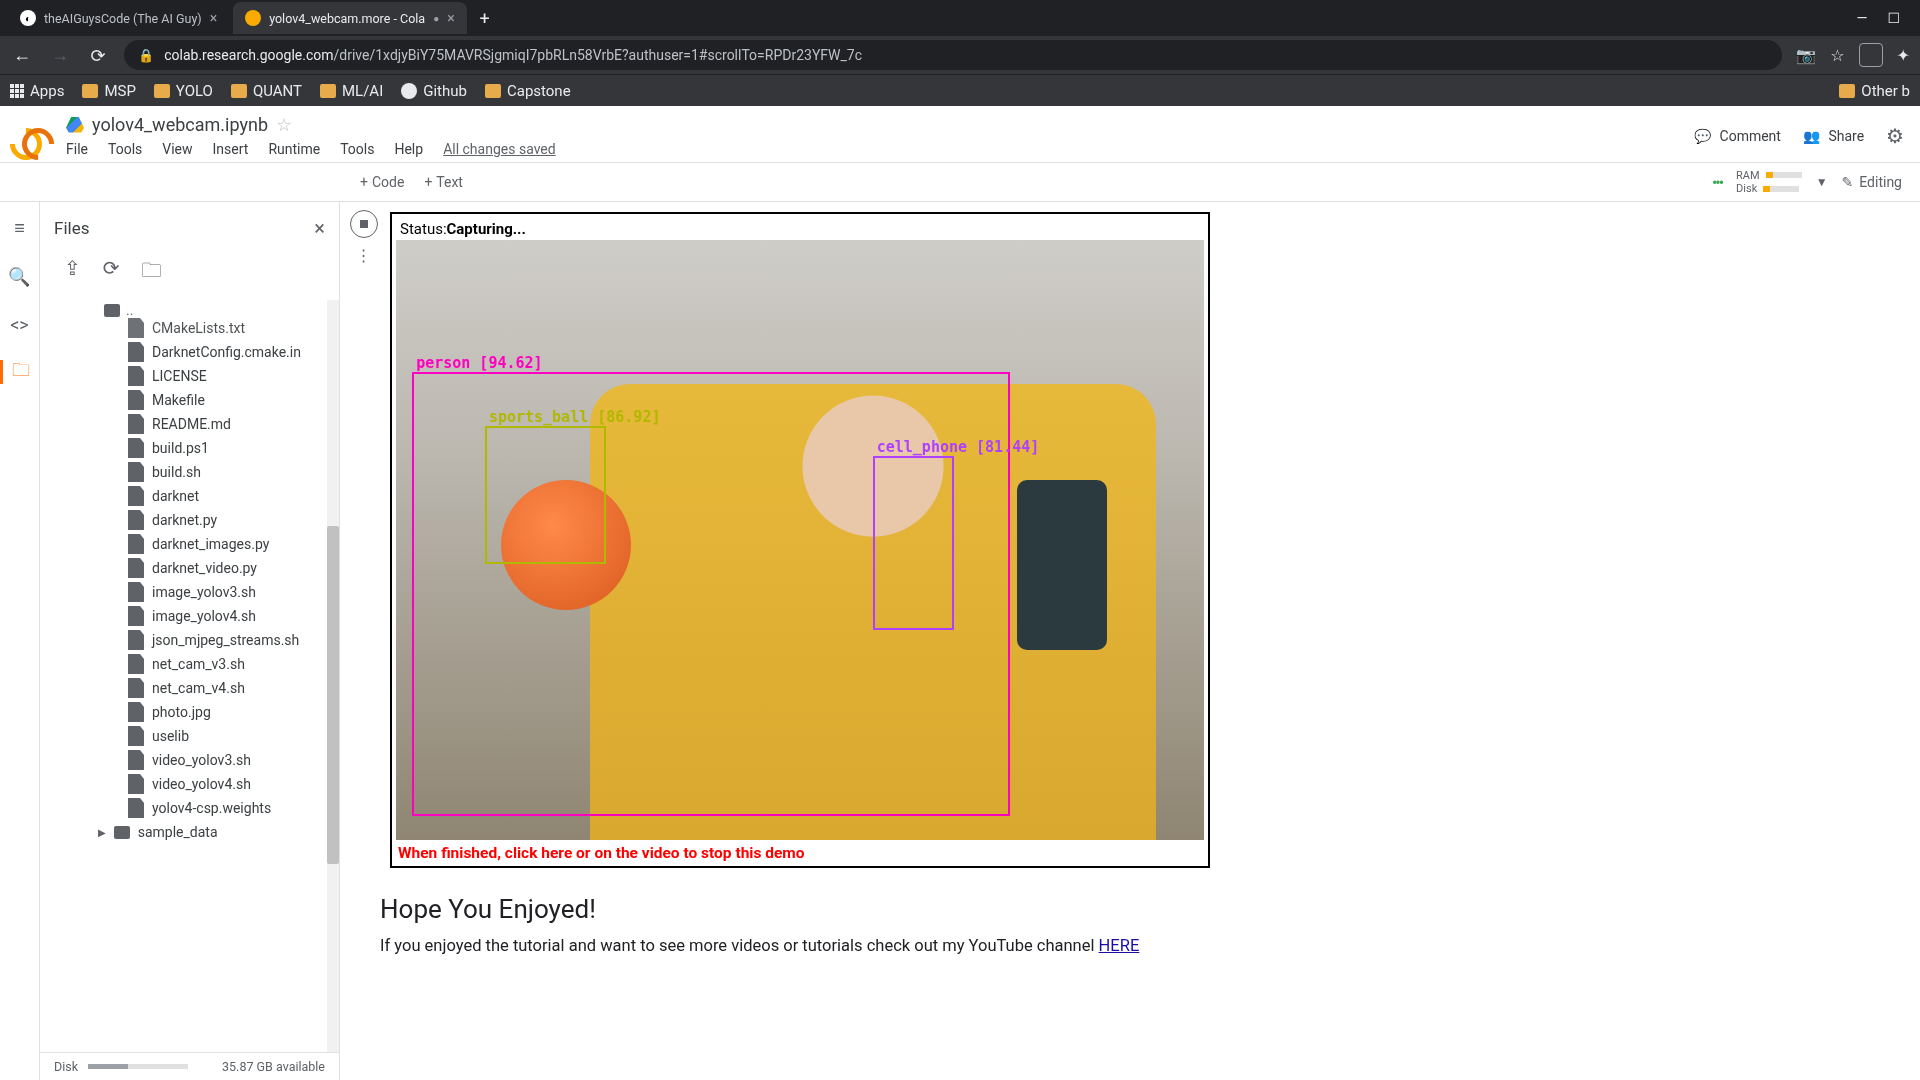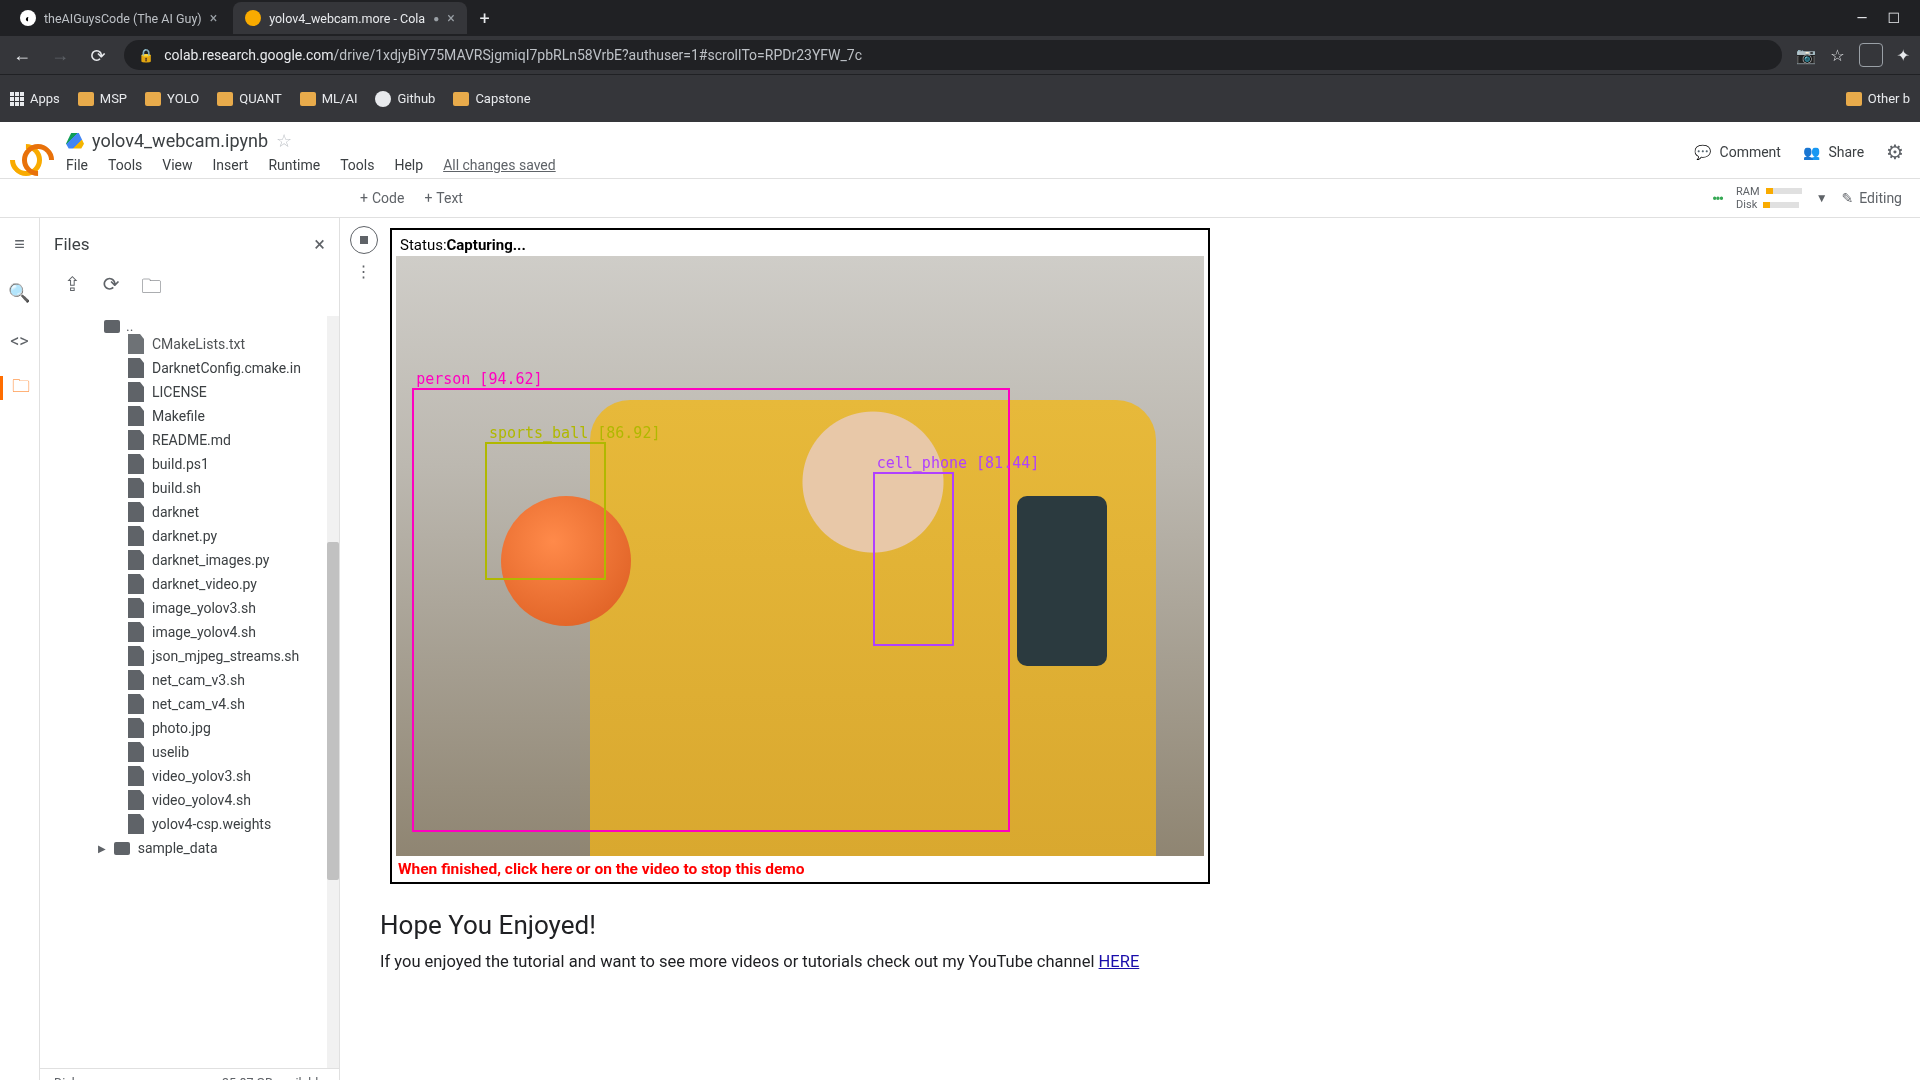--- a/index.html
+++ b/index.html
@@ -18,21 +18,21 @@
 
 .nav-bar { display: flex; align-items: center; height: 38px; padding: 0 10px; gap: 14px; background: #35363a; }
 .nav-btn { color: #e8eaed; font-size: 18px; width: 24px; text-align: center; }
 .url-bar { flex: 1; display: flex; align-items: center; gap: 10px; background: #202124; border-radius: 20px; height: 30px; padding: 0 14px; color: #bdc1c6; font-size: 14px; }
 .url-secure { color: #9aa0a6; font-size: 13px; }
 .url-text { color: #bdc1c6; }
 .url-domain { color: #e8eaed; }
 .nav-right { display: flex; gap: 14px; align-items: center; color: #e8eaed; font-size: 16px; }
 .ext-box { width: 24px; height: 24px; border: 1.5px solid #9aa0a6; border-radius: 4px; }
 
-.bookmarks-bar { display: flex; align-items: center; height: 48px; padding: 0 10px; gap: 18px; background: #35363a; border-top: 1px solid #202124; font-size: 13px; }
+.bookmarks-bar { display: flex; align-items: center; height: 32px; padding: 0 10px; gap: 18px; background: #35363a; border-top: 1px solid #202124; font-size: 15px; }
 .bm { display: flex; align-items: center; gap: 6px; color: #e8eaed; }
 .bm-folder { width: 16px; height: 14px; background: #e8ab4b; border-radius: 2px; }
 .bm-icon-apps { display: inline-grid; grid-template-columns: repeat(3,4px); grid-template-rows: repeat(3,4px); gap: 1px; }
 .bm-icon-apps span { background: #e8eaed; }
 .bm-gh { width: 16px; height: 16px; background: #e8eaed; border-radius: 50%; }
 .bm-right { margin-left: auto; }
 
 
 .colab-area { background: #fff; height: calc(1080px - 106px); display: flex; flex-direction: column; }
 .colab-header { display: flex; align-items: flex-start; padding: 8px 16px 0 10px; gap: 12px; }
@@ -101,21 +101,21 @@
 
 .output-frame { border: 2px solid #000; width: 820px; margin-left: 10px; background: #fff; padding: 4px; }
 .status-line { font-size: 15px; color: #000; padding: 2px 4px; }
 .status-val { font-weight: bold; }
 .video-box { width: 100%; height: 600px; background: linear-gradient(180deg, #cfcdc8 0%, #bcb8b0 35%, #8f8572 100%); position: relative; overflow: hidden; }
 
 .person-shape { position: absolute; left: 24%; right: 6%; top: 24%; bottom: 0; background: radial-gradient(circle at 50% 18%, #e8c8a8 0 70px, transparent 71px), linear-gradient(#e7b93a, #d9a82f); border-radius: 40px 40px 0 0; }
 .ball-shape { position: absolute; left: 13%; top: 40%; width: 130px; height: 130px; background: radial-gradient(circle at 40% 35%, #ff8a4a, #d95a1e); border-radius: 50%; }
 .phone-shape { position: absolute; right: 12%; top: 40%; width: 90px; height: 170px; background: #2b3a3f; border-radius: 10px; }
 .det-box { position: absolute; border: 2px solid; }
-.det-label { position: absolute; top: -20px; left: -2px; font-family: monospace; font-size: 15px; font-weight: normal; white-space: nowrap; padding: 0 4px; }
+.det-label { position: absolute; top: -20px; left: -2px; font-family: monospace; font-size: 15px; font-weight: bold; white-space: nowrap; padding: 0 4px; }
 .finish-line { color: #ff0000; font-size: 15.5px; font-weight: bold; padding: 4px 2px 0 2px; }
 
 .text-cell { margin-top: 26px; width: 900px; }
 .text-heading { font-size: 26px; font-weight: 400; color: #202124; margin-bottom: 12px; }
 .text-para { font-size: 16.5px; color: #202124; }
 .text-para a { color: #1a0dab; text-decoration: underline; }
 </style>
 </head>
 <body>
 

